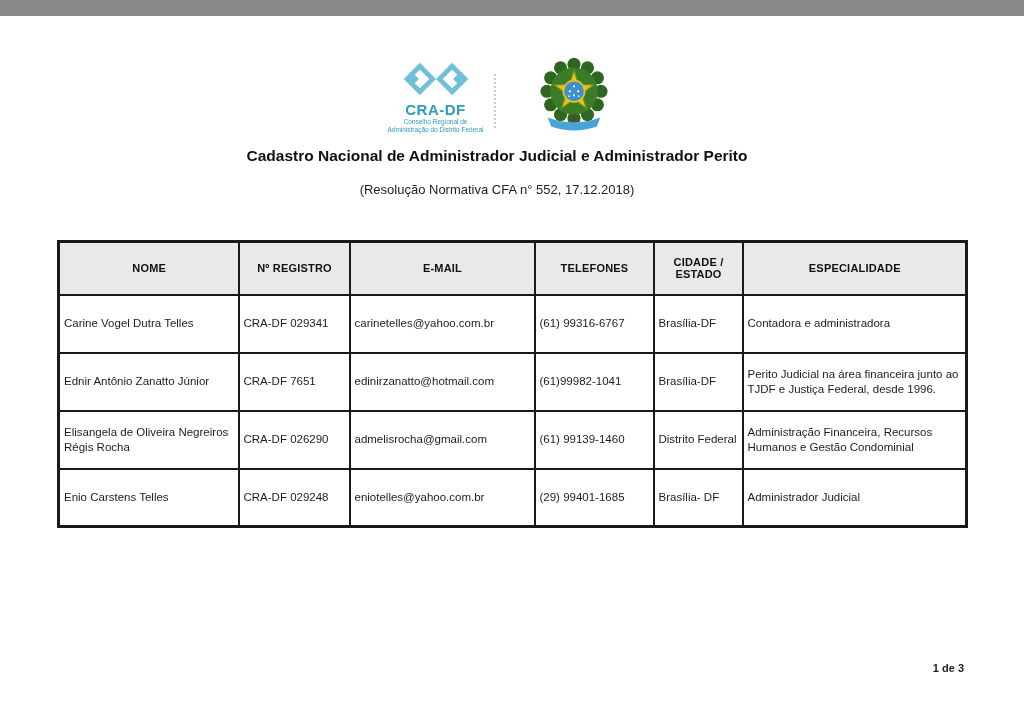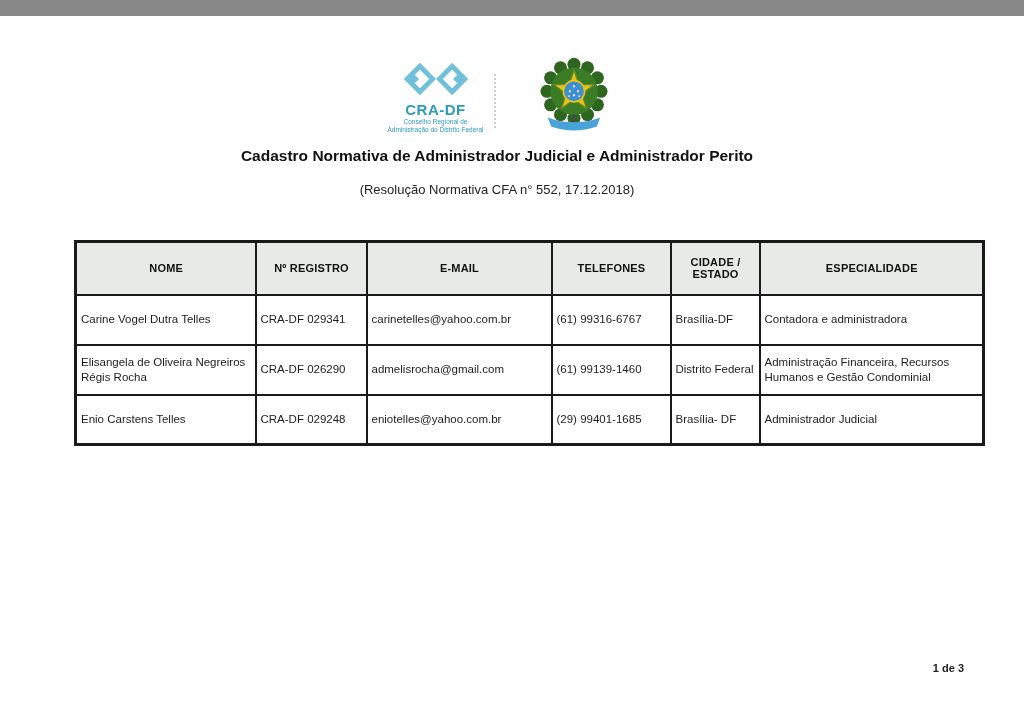--- a/index.html
+++ b/index.html
@@ -14,30 +14,30 @@
   .logo-block { position:absolute; left:383px; top:46px; width:105px; text-align:center; }
   .logo-acronym { color:#2b9cbe; font-weight:bold; font-size:15px; letter-spacing:0.5px; margin-top:1px; }
   .logo-org { color:#2b9cbe; font-size:6.5px; line-height:1.25; }
   .dotted-sep { position:absolute; left:494px; top:58px; height:54px; border-left:2px dotted #c9c9c9; }
   .coat-block { position:absolute; left:533px; top:36px; }
   .title-wrap { position:absolute; left:0; top:131px; width:994px; text-align:center; }
   .doc-title { font-size:15.5px; font-weight:bold; color:#111; }
   .doc-subtitle { margin-top:17px; font-size:13px; color:#222; }
   .doc-updated { margin-top:7px; font-size:11.5px; color:#222; }
   table.registry {
-    position:absolute; left:74px; top:224px; width:908px;
+    position:absolute; left:57px; top:224px; width:908px;
     border-collapse:collapse; table-layout:fixed;
     border:3px solid #1a1a1a;
   }
   table.registry th, table.registry td {
     border:2px solid #1a1a1a; vertical-align:middle;
     padding:2px 3px 2px 4px; overflow:hidden;
   }
   table.registry thead tr { height:53px; }
-  table.registry tbody tr { height:50px; }
+  table.registry tbody tr { height:58px; }
   table.registry th {
     background:#e8eae7; font-size:11px; font-weight:bold;
     text-align:center; letter-spacing:0.2px; color:#111;
   }
   table.registry td { font-size:11.5px; line-height:1.25; text-align:left; }
   td.cell-email { font-size:10.5px; }
   .footer-page { position:absolute; right:60px; top:646px; font-size:11px; font-weight:600; color:#222; }
 </style>
 </head>
 <body>
@@ -94,21 +94,21 @@
             <circle cx="56" cy="54" r="1"></circle>
         </g>
         <rect x="48.4" y="76" width="3.2" height="18" fill="#4a4a4a"></rect>
         <path d="M18,80 Q50,92 82,80 L78,91 Q50,101 22,91 Z" fill="#4aa3d8"></path>
       </svg>
     </div>
 
   </div>
 
   <div class="title-wrap">
-    <div class="doc-title">Cadastro Normativa de Administrador Judicial e Administrador Perito</div>
+    <div class="doc-title">Cadastro Nacional de Administrador Judicial e Administrador Perito</div>
     <div class="doc-subtitle">(Resolução Normativa CFA n° 552, 17.12.2018)</div>
   </div>
 
   <table class="registry">
     <colgroup>
       <col style="width:180px">
         <col style="width:111px">
         <col style="width:185px">
       <col style="width:119px">
         <col style="width:89px">
@@ -127,20 +127,28 @@
     <tbody>
       <tr>
         <td class="cell-nome">Carine Vogel Dutra Telles</td>
         <td class="cell-registro">CRA-DF 029341</td>
         <td class="cell-email">carinetelles@yahoo.com.br</td>
         <td class="cell-telefones">(61) 99316-6767</td>
         <td class="cell-cidade">Brasília-DF</td>
         <td class="cell-espec">Contadora e administradora</td>
       </tr>
       <tr>
+        <td class="cell-nome">Ednir Antônio Zanatto Júnior</td>
+        <td class="cell-registro">CRA-DF 7651</td>
+        <td class="cell-email">edinirzanatto@hotmail.com</td>
+        <td class="cell-telefones">(61)99982-1041</td>
+        <td class="cell-cidade">Brasília-DF</td>
+        <td class="cell-espec">Perito Judicial na área financeira junto ao TJDF e Justiça Federal, desde 1996.</td>
+      </tr>
+      <tr>
         <td class="cell-nome">Elisangela de Oliveira Negreiros Régis Rocha</td>
         <td class="cell-registro">CRA-DF 026290</td>
         <td class="cell-email">admelisrocha@gmail.com</td>
         <td class="cell-telefones">(61) 99139-1460</td>
         <td class="cell-cidade">Distrito Federal</td>
         <td class="cell-espec">Administração Financeira, Recursos Humanos e Gestão Condominial</td>
       </tr>
       <tr>
         <td class="cell-nome">Enio Carstens Telles</td>
         <td class="cell-registro">CRA-DF 029248</td>

